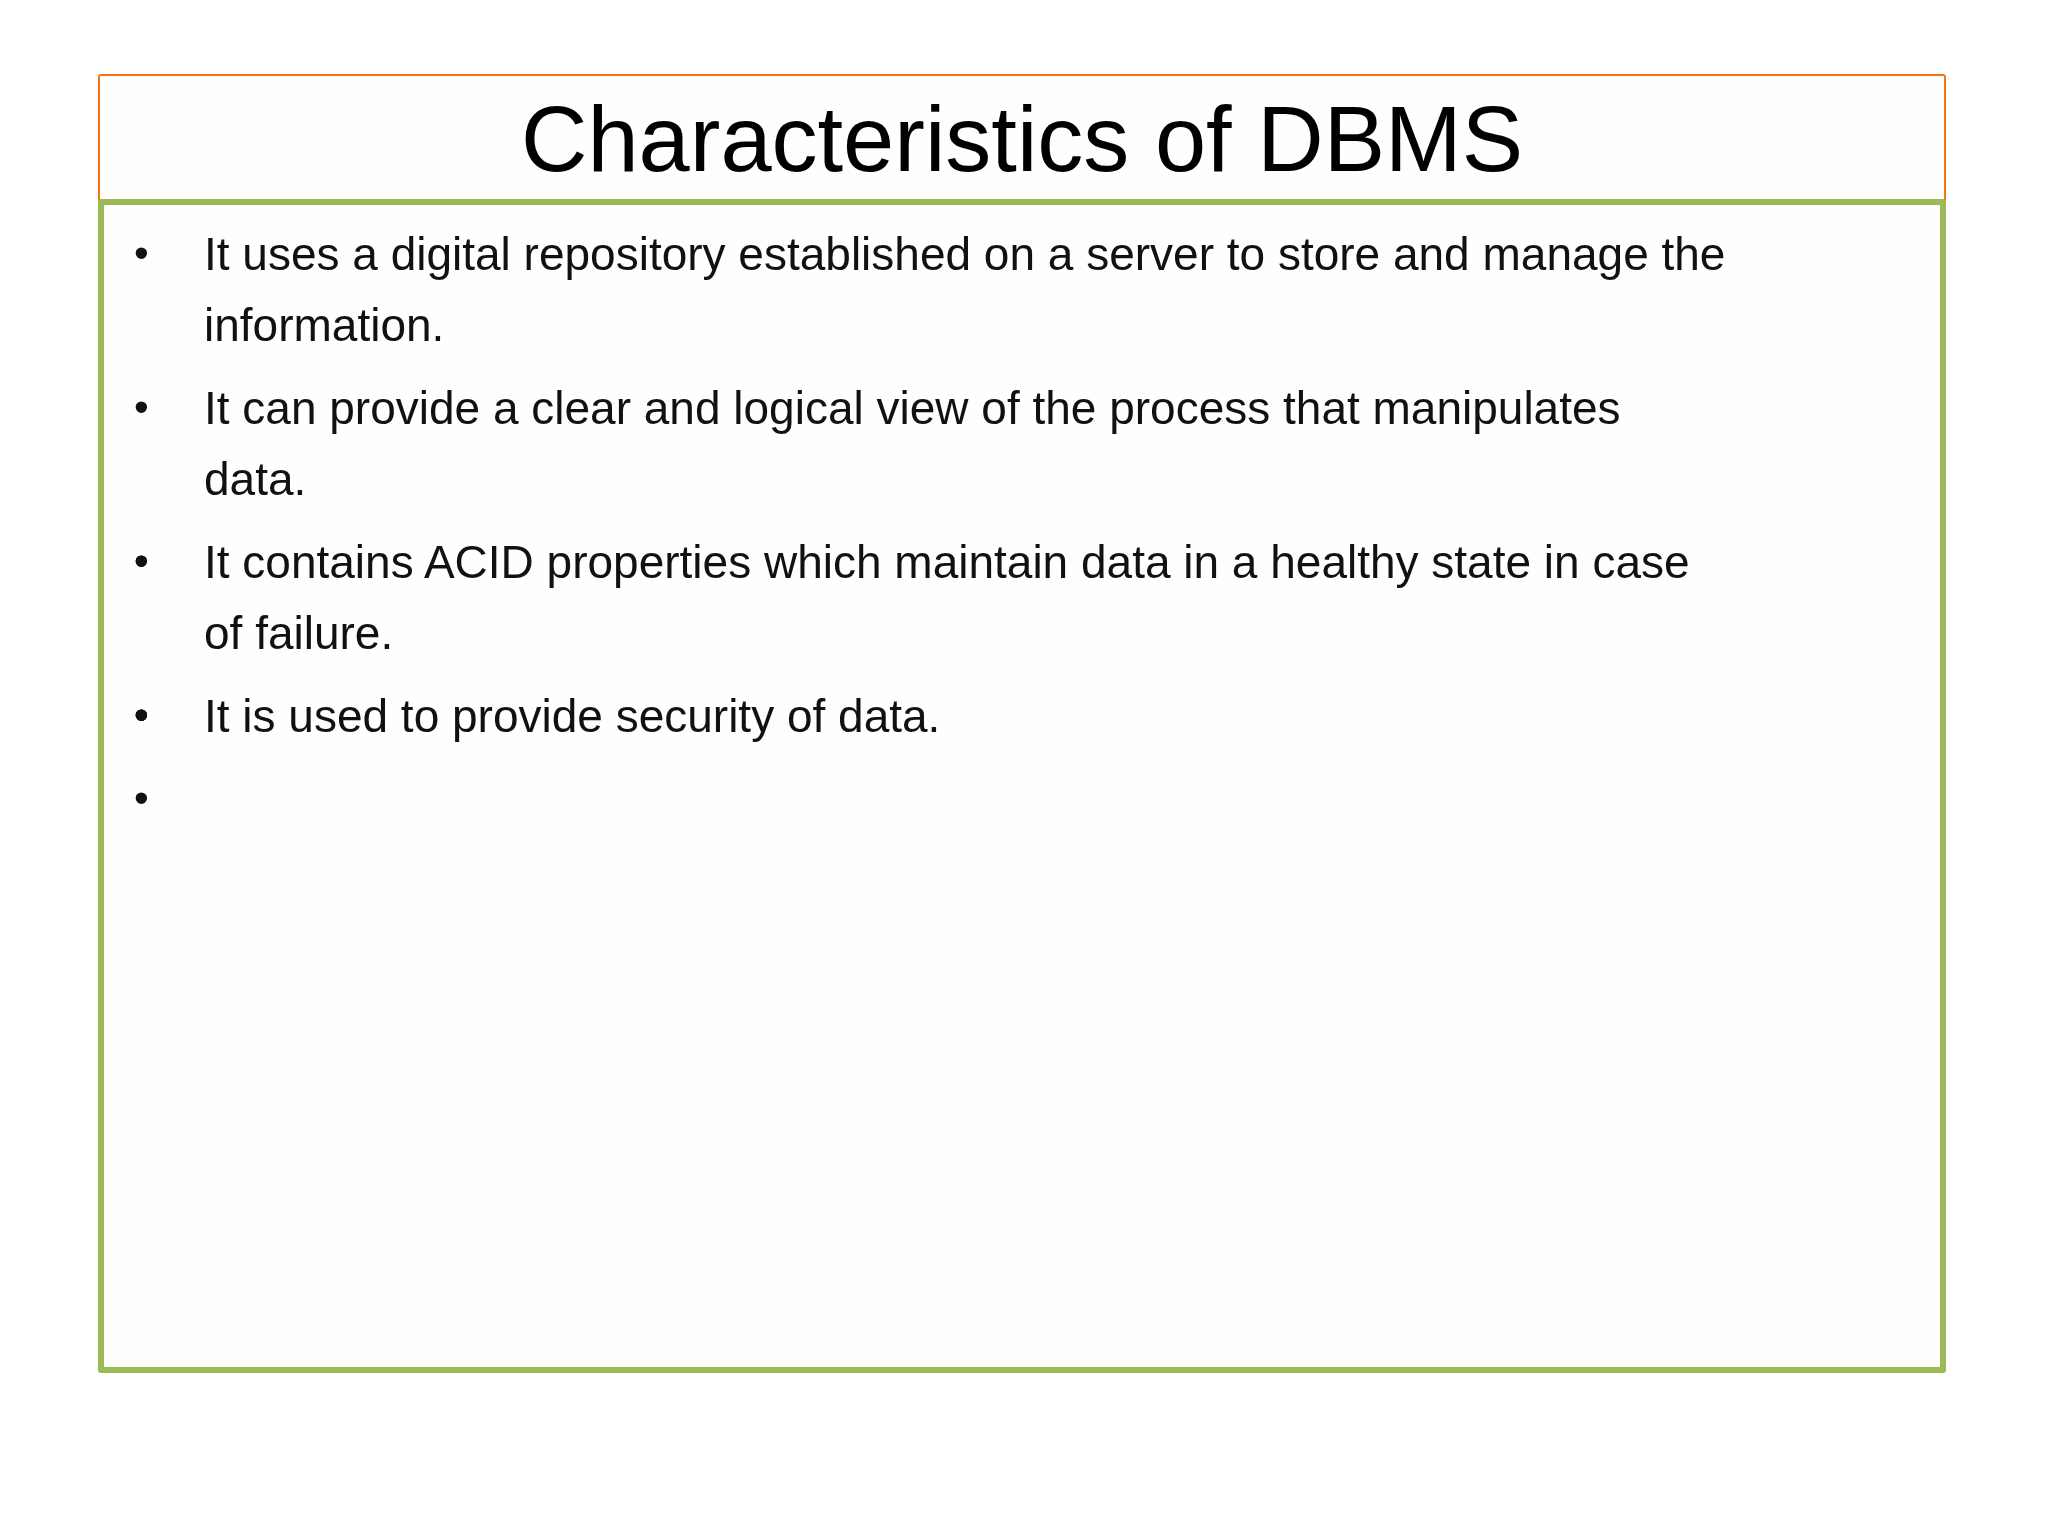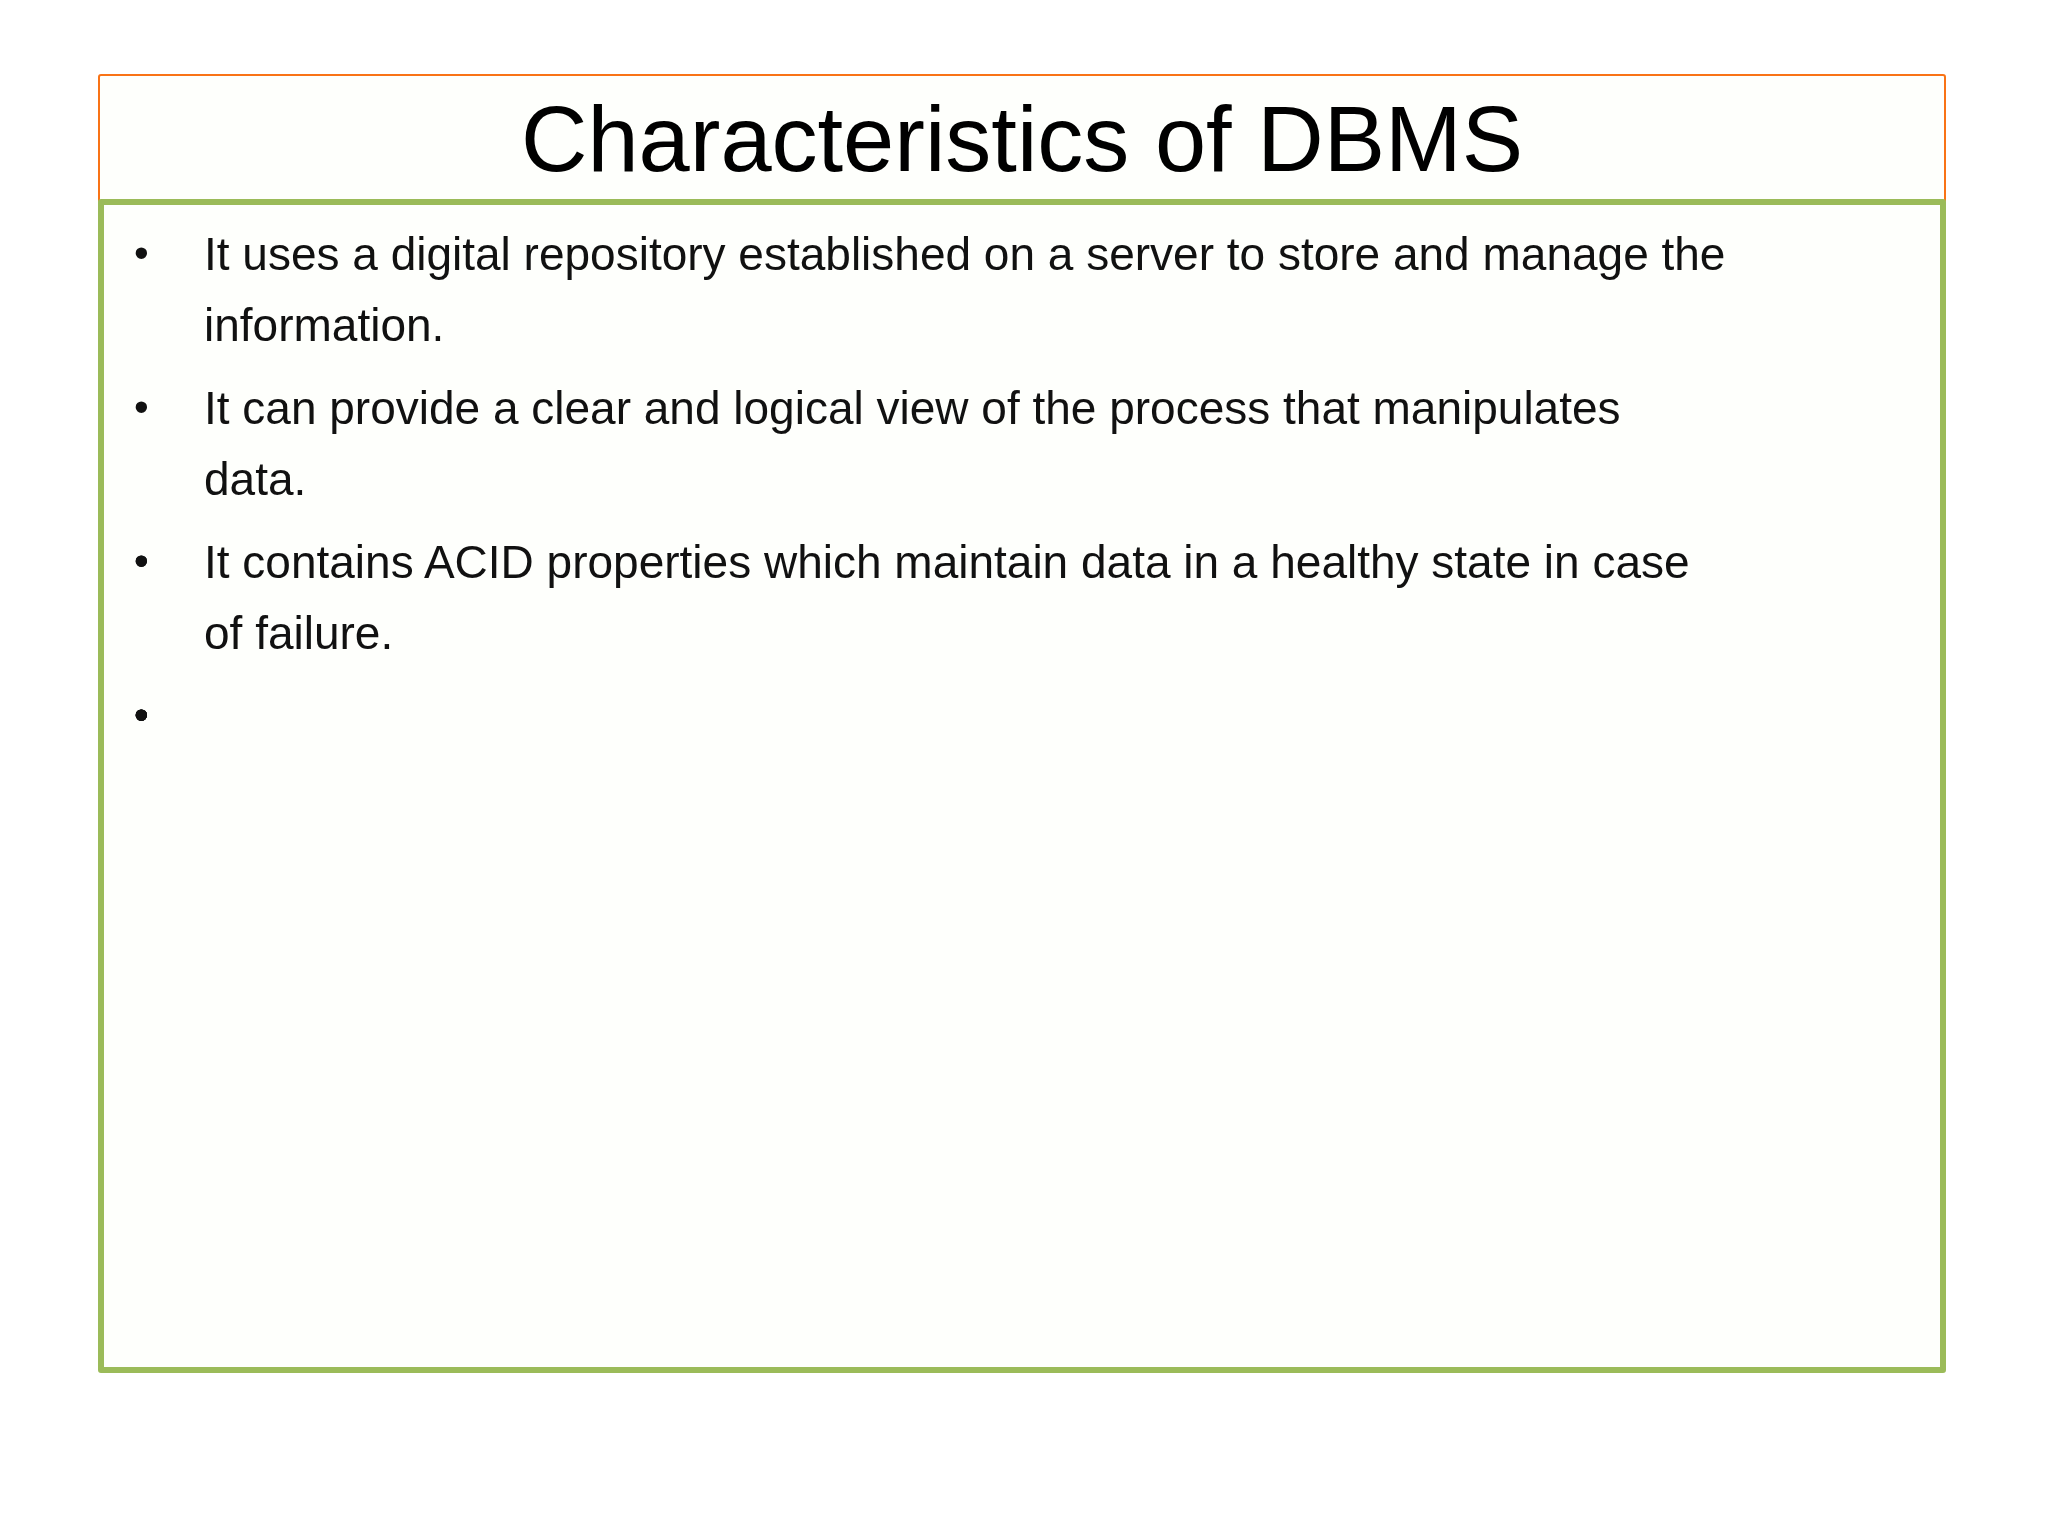--- a/index.html
+++ b/index.html
@@ -110,20 +110,21 @@
         <li class="bullet">
           <span class="marker">•</span>
         </li>
 
         <li class="bullet">
           <span class="marker">•</span>
         </li>
 
         <li class="bullet">
           <span class="marker">•</span>
+          <span class="bullet-text">It is used to provide security of data.</span>
         </li>
 
         <li class="bullet">
           <span class="marker">•</span>
         </li>
       </ul>
   </div>
 
 </div>
 

